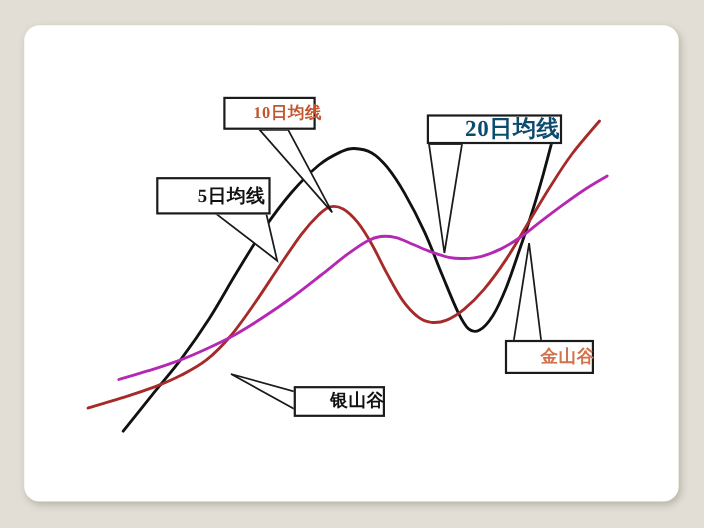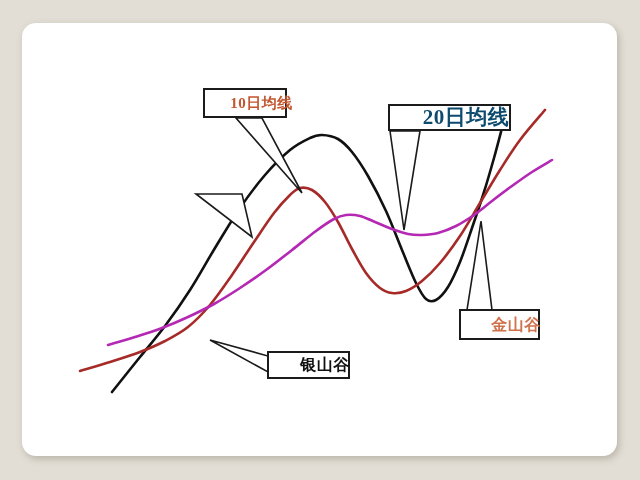--- a/index.html
+++ b/index.html
@@ -91,20 +91,23 @@
       <polygon points="236,118 262,118 302,193" fill="#ffffff" stroke="#1b1b1b" stroke-width="1.6" stroke-linejoin="miter"></polygon>
 
       <polygon points="390,131 420,131 404,230" fill="#ffffff" stroke="#1b1b1b" stroke-width="1.6" stroke-linejoin="miter"></polygon>
 
       <polygon points="268,356 268,372 210,340" fill="#ffffff" stroke="#1b1b1b" stroke-width="1.6" stroke-linejoin="miter"></polygon>
 
       <polygon points="467,310 492,310 481,221" fill="#ffffff" stroke="#1b1b1b" stroke-width="1.6" stroke-linejoin="miter"></polygon>
     </g>
   </svg>
 
+  <div class="callout" id="callout-ma5">
+    <span class="callout-label">5日均线</span>
+  </div>
 
   <div class="callout" id="callout-ma10">
     <span class="callout-label">10日均线</span>
   </div>
 
   <div class="callout" id="callout-ma20">
     <span class="callout-label">20日均线</span>
   </div>
 
   <div class="callout" id="callout-golden-valley">

